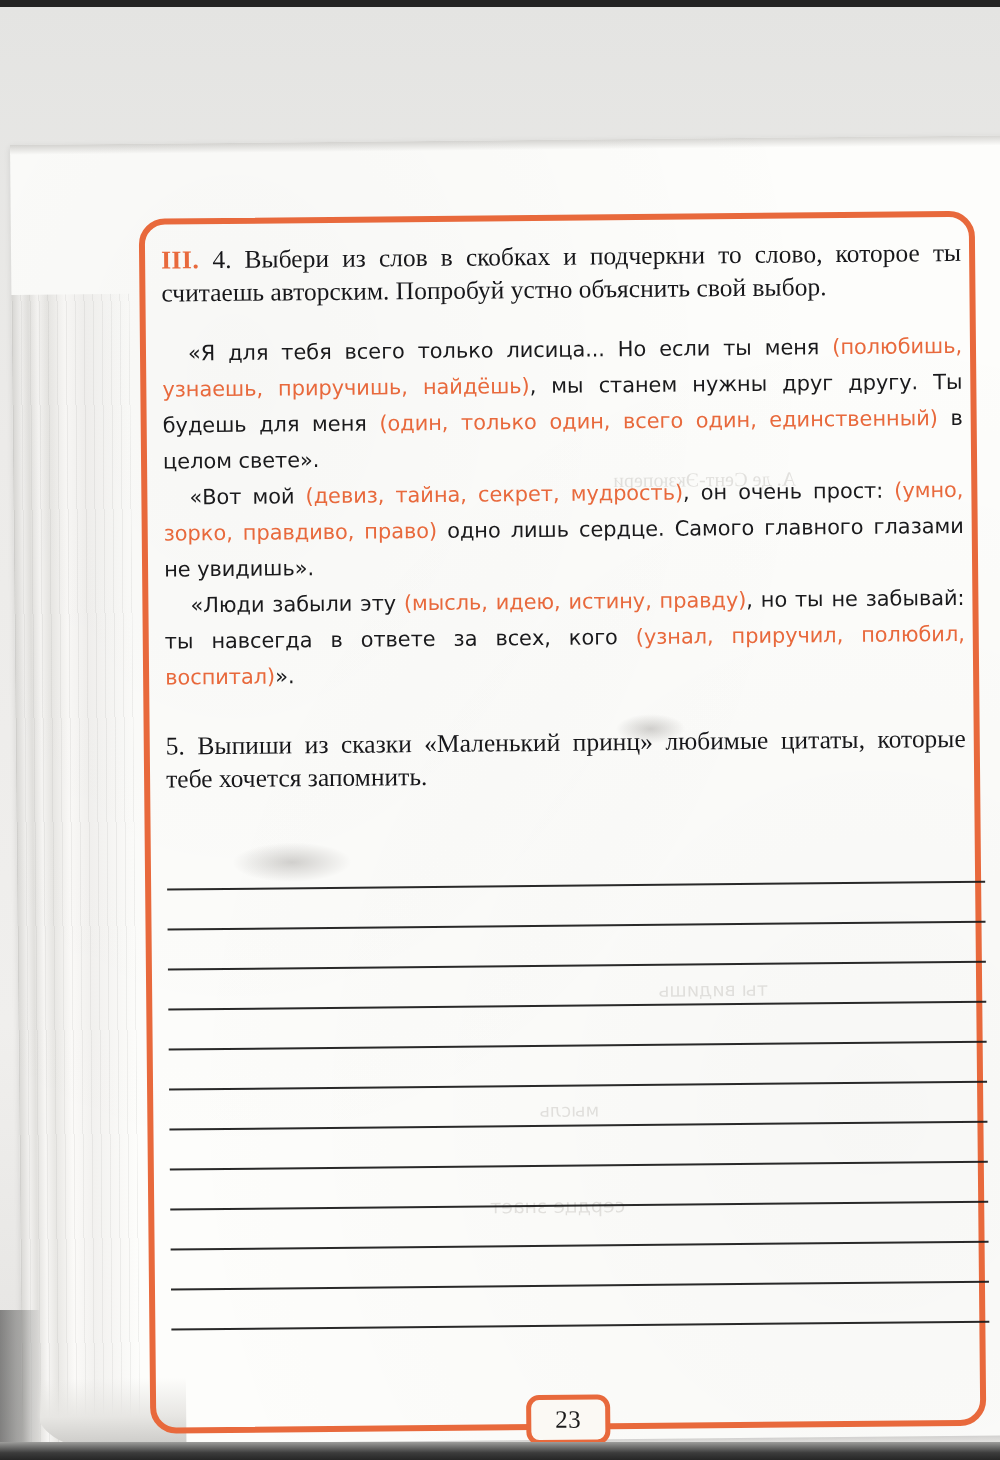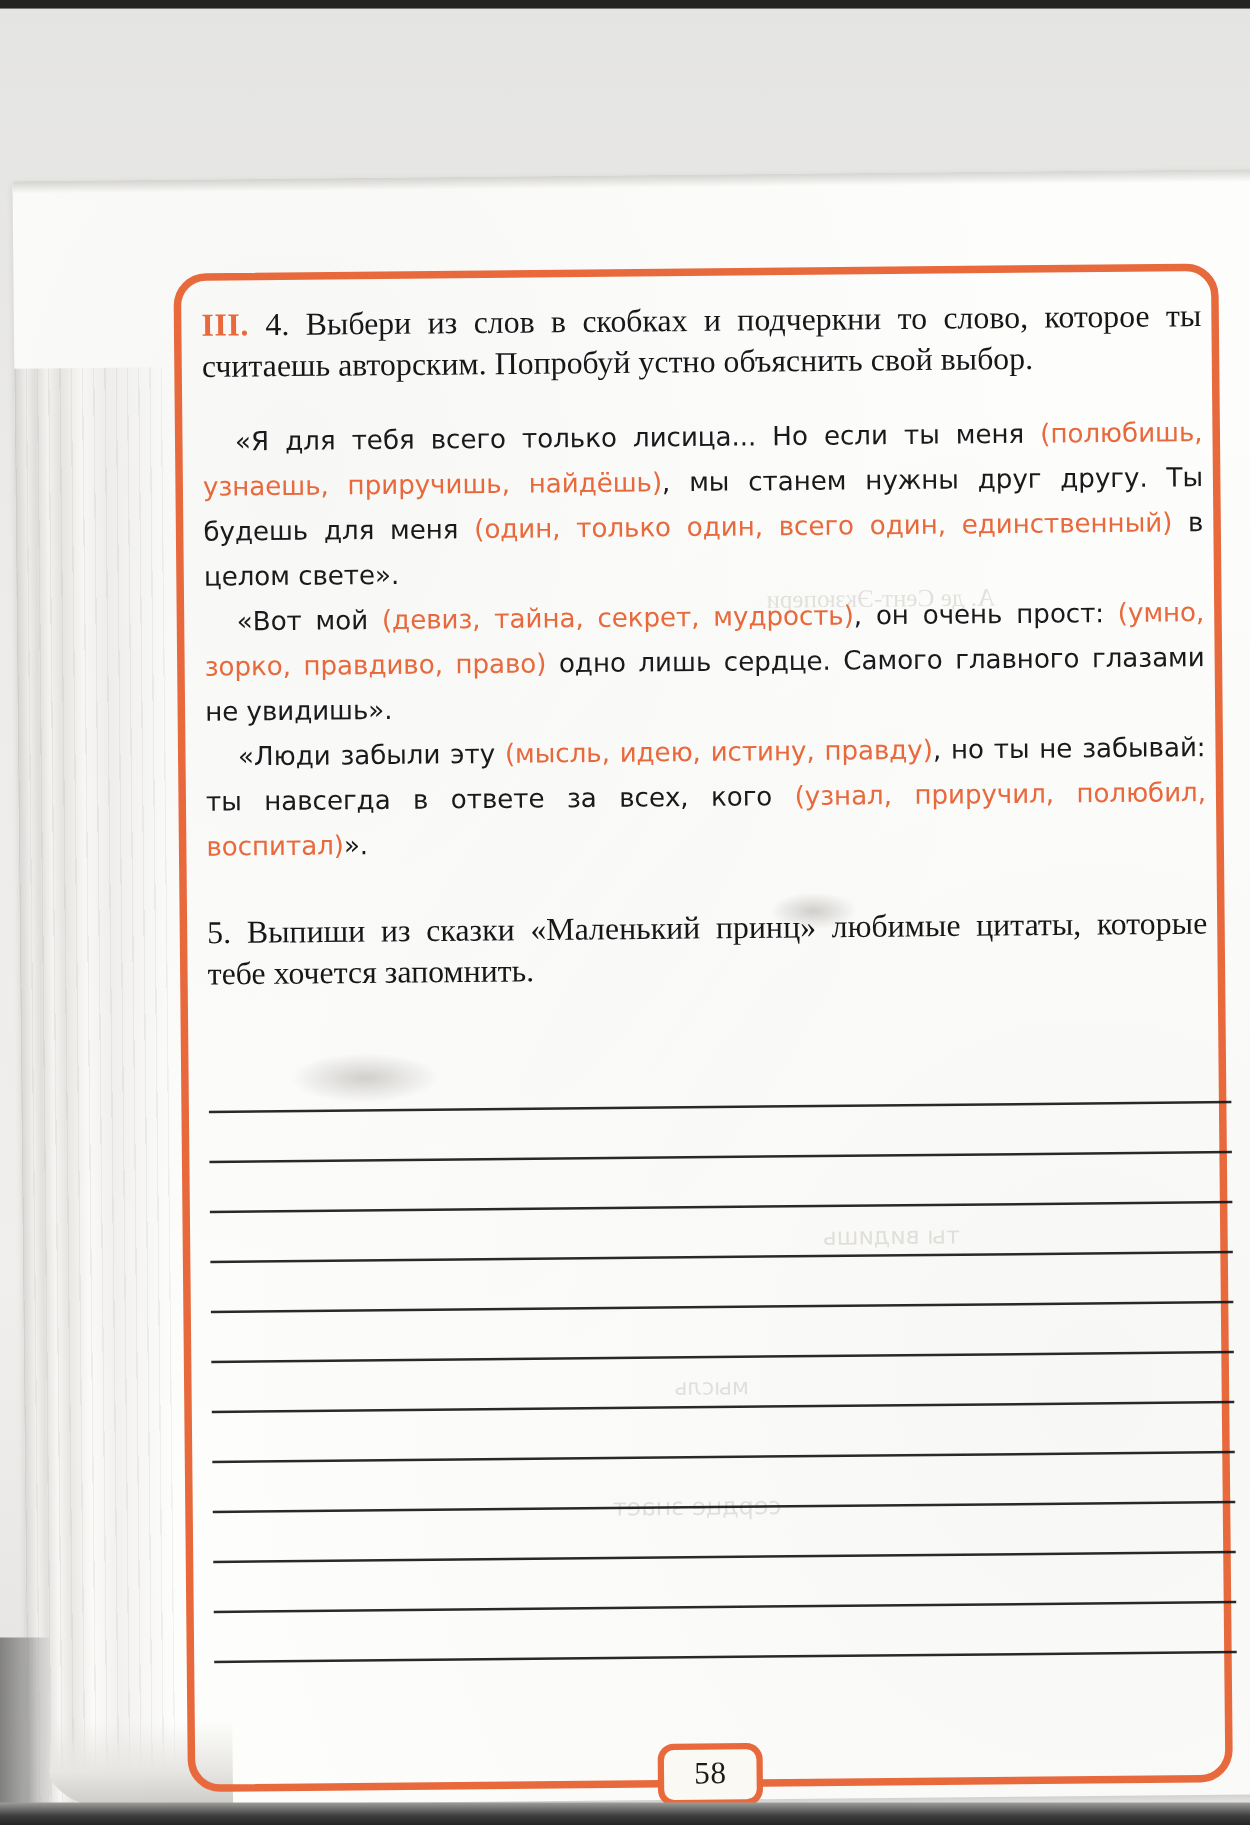--- a/index.html
+++ b/index.html
@@ -133,21 +133,21 @@
         <div class="ghost serif" style="left: 600px; top: 330px; font-size: 20px;">А. де Сент-Экзюпери</div>
         <div class="ghost" style="left: 640px; top: 840px; font-size: 19px;">ты видишь</div>
         <div class="ghost" style="left: 520px; top: 960px; font-size: 18px;">мысль</div>
         <div class="ghost" style="left: 470px; top: 1055px; font-size: 19px;">сердце знает</div>
       </div>
 
     <div class="smudge" style="left:215px;top:700px;width:120px;height:40px;"></div>
     <div class="smudge" style="left:600px;top:575px;width:70px;height:30px;"></div>
 
     <div class="frame" style="border-color: rgb(232, 105, 60);">
-      <div class="page-badge" style="border-color: rgb(232, 105, 60);">58</div>
+      <div class="page-badge" style="border-color: rgb(232, 105, 60);">23</div>
     </div>
 
     <div class="content">
 
       <p class="task-serif">
         <span class="marker-iii">III.</span>
         <span>4.</span>
         <span>Выбери из слов в скобках и подчеркни то слово, которое ты считаешь авторским. Попробуй устно объяснить свой выбор.</span>
       </p>
 

